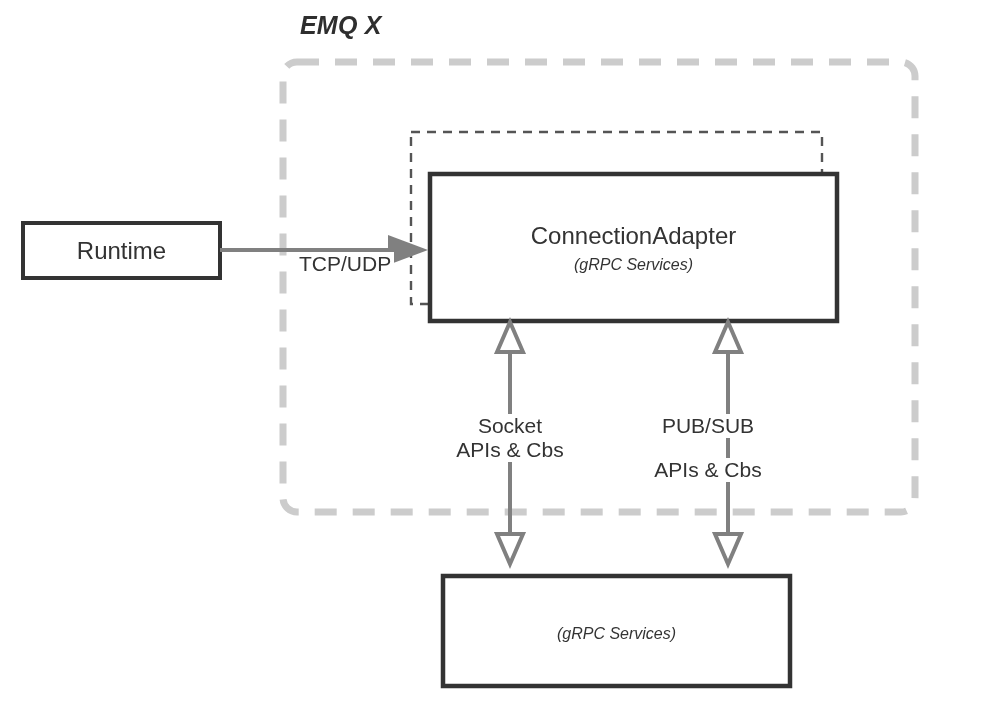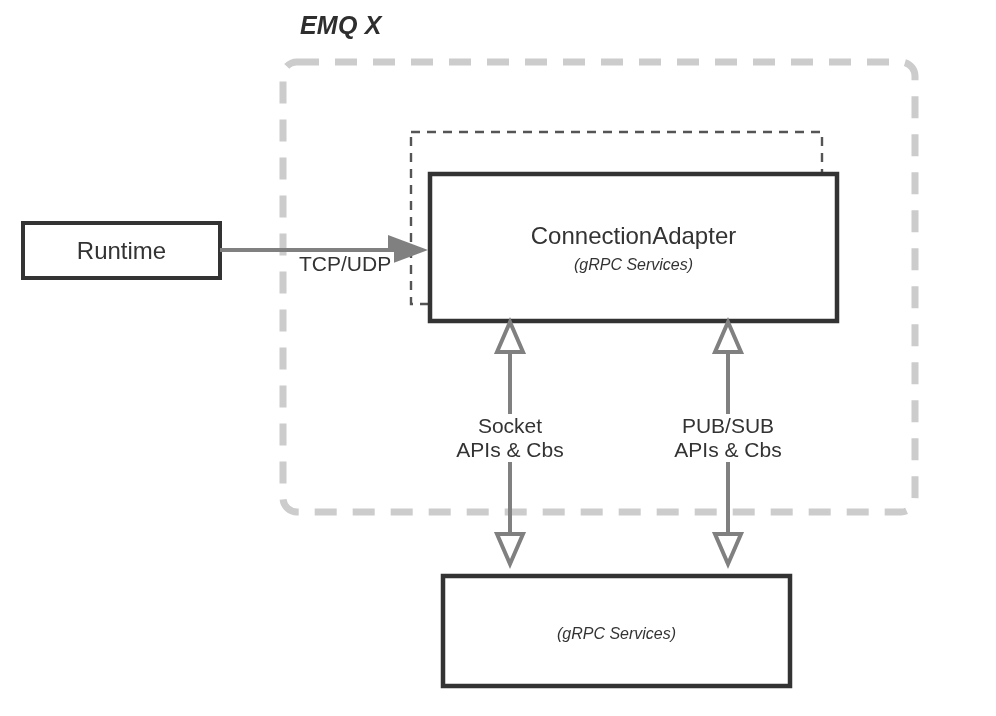--- a/index.html
+++ b/index.html
@@ -119,18 +119,18 @@
     <div class="box-sub" style="margin-top:6px;">(gRPC Services)</div>
   </div>
 
   <div class="lbl edge-label edge-label-bg" style="left:268px; top:252px;margin-left:28px;">TCP/UDP</div>
 
   <div class="centerblock" style="left:410px; top:414px; width:200px;justify-content:center;">
     <div class="edge-label edge-label-bg">Socket</div>
     <div class="edge-label edge-label-bg">APIs &amp; Cbs</div>
   </div>
 
-  <div class="centerblock" style="left:628px; top:414px; width:200px;">
+  <div class="centerblock" style="left:608px; top:414px; width:200px;gap:20px;">
     <div class="edge-label edge-label-bg">PUB/SUB</div>
     <div class="edge-label edge-label-bg">APIs &amp; Cbs</div>
   </div>
 
 </div>
 
 </body></html>

